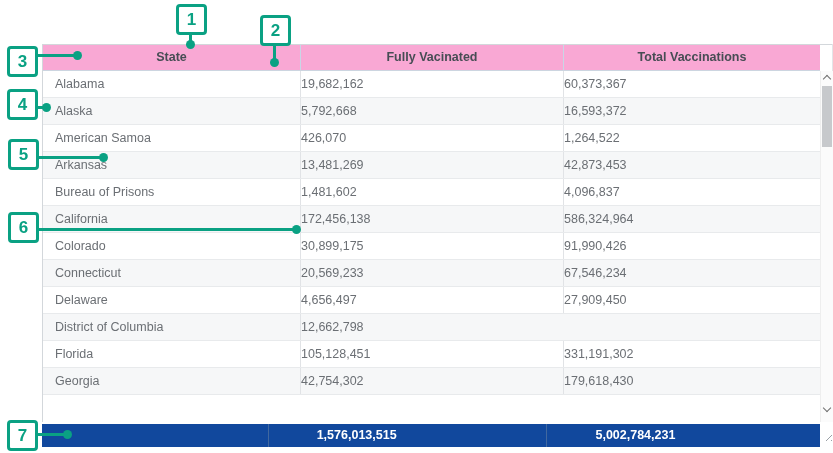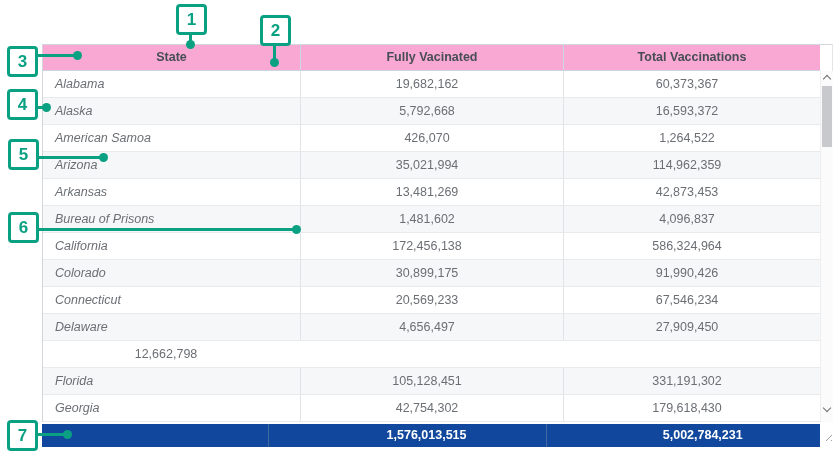--- a/index.html
+++ b/index.html
@@ -18,22 +18,22 @@
       box-sizing:border-box;overflow:hidden;white-space:nowrap;}
   .c1{width:258px;} .c2{width:263px;} .c3{width:256px;}
   .th.c1,.th.c2{border-right:1px solid #c9d6e6;}
 
   .body-rows{position:absolute;left:1px;top:27px;width:777px;}
   .tr{display:flex;height:27px;box-sizing:border-box;border-bottom:1px solid #e8eaec;background:#ffffff;}
   .tr:nth-child(even){background:#f6f7f8;}
   .td{font-size:12.5px;color:#6b6f74;line-height:26px;box-sizing:border-box;
       overflow:hidden;white-space:nowrap;}
   .td.c1,.td.c2{border-right:1px solid #e1e3e6;}
-  .left{text-align:left;padding-left:12px;font-style:italic;}
-  .right{text-align:center;padding-right:10px;}
+  .left{text-align:left;padding-left:12px;}
+  .right{text-align:left;padding-right:10px;}
 
   
   .scrollbar{position:absolute;left:778px;top:27px;width:13px;height:351px;background:#fbfbfb;
              border-left:1px solid #eeeeee;box-sizing:border-box;}
   .sb-arrow{position:absolute;left:0;width:12px;height:13px;}
   .sb-arrow.up{top:0;} .sb-arrow.down{bottom:6px;}
   .chev{display:block;width:5px;height:5px;margin:4px auto 0;border-left:1.6px solid #6f6f6f;border-top:1.6px solid #6f6f6f;}
   .chev-up{transform:rotate(45deg);margin-top:5px;}
   .chev-down{transform:rotate(225deg);margin-top:2px;}
   .sb-thumb{position:absolute;left:1px;top:15px;width:10px;height:61px;background:#c7c9cc;}
@@ -89,25 +89,20 @@
         <div class="td c1 left">Alaska</div>
         <div class="td c2 right">5,792,668</div>
         <div class="td c3 right">16,593,372</div>
       </div>
         <div class="tr">
         <div class="td c1 left">American Samoa</div>
         <div class="td c2 right">426,070</div>
         <div class="td c3 right">1,264,522</div>
       </div>
         <div class="tr">
-        <div class="td c1 left">Arizona</div>
-        <div class="td c2 right">35,021,994</div>
-        <div class="td c3 right">114,962,359</div>
-      </div>
-        <div class="tr">
         <div class="td c1 left">Arkansas</div>
         <div class="td c2 right">13,481,269</div>
         <div class="td c3 right">42,873,453</div>
       </div>
         <div class="tr">
         <div class="td c1 left">Bureau of Prisons</div>
         <div class="td c2 right">1,481,602</div>
         <div class="td c3 right">4,096,837</div>
       </div>
         <div class="tr">
@@ -124,20 +119,21 @@
         <div class="td c1 left">Connecticut</div>
         <div class="td c2 right">20,569,233</div>
         <div class="td c3 right">67,546,234</div>
       </div>
         <div class="tr">
         <div class="td c1 left">Delaware</div>
         <div class="td c2 right">4,656,497</div>
         <div class="td c3 right">27,909,450</div>
       </div>
         <div class="tr">
+        <div class="td c1 left">District of Columbia</div>
         <div class="td c3 right">12,662,798</div>
       </div>
         <div class="tr">
         <div class="td c1 left">Florida</div>
         <div class="td c2 right">105,128,451</div>
         <div class="td c3 right">331,191,302</div>
       </div>
         <div class="tr">
         <div class="td c1 left">Georgia</div>
         <div class="td c2 right">42,754,302</div>

